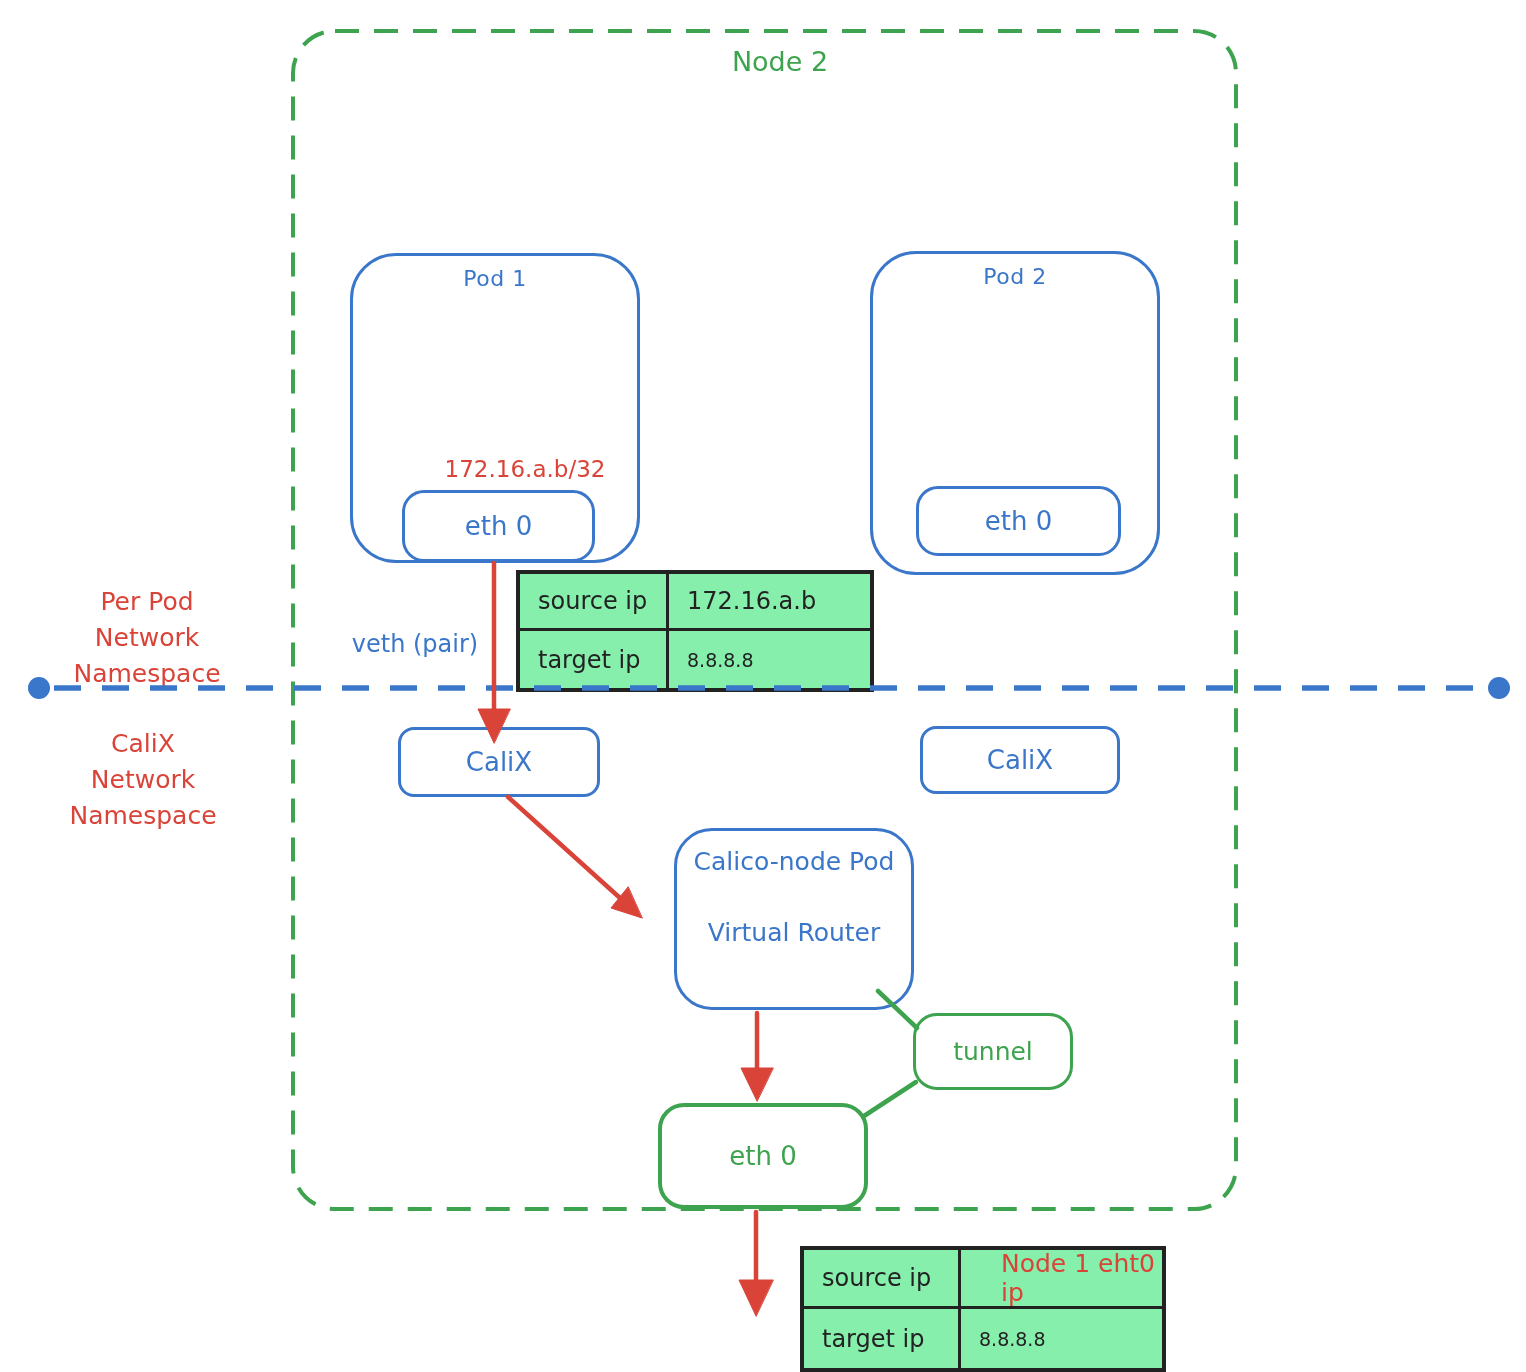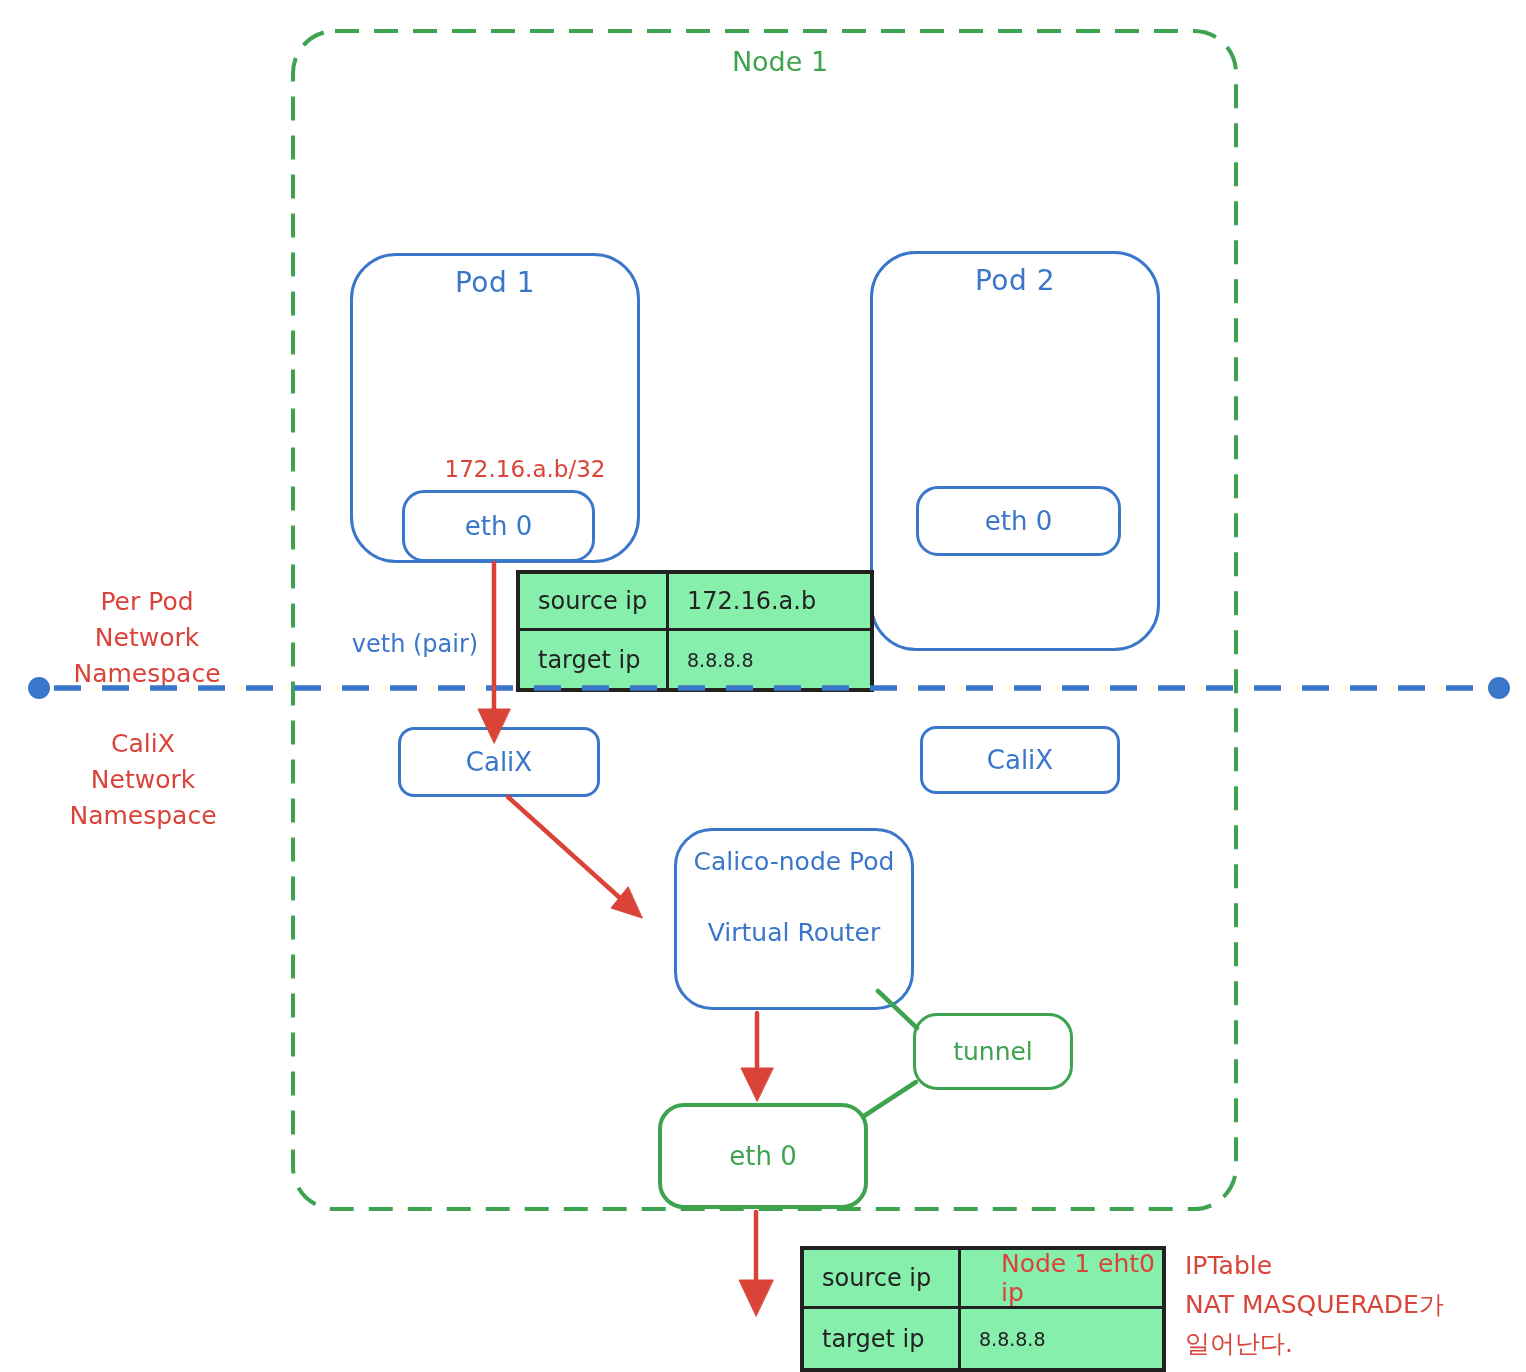--- a/index.html
+++ b/index.html
@@ -42,21 +42,21 @@
     color: var(--green);
   }
   .center-flex {
     display: flex;
     align-items: center;
     justify-content: center;
   }
   .pod-title {
     text-align: center;
     margin-top: 10px;
-    font-size: 28px;
+    font-size: 22px;
     letter-spacing: 0.5px;
   }
   .label-text { white-space: nowrap; }
   .red-label { color: var(--red); margin-top: 6px; }
   .blue-label { color: var(--blue); }
   .green-label { color: var(--green); }
   .nat-table {
     position: absolute;
     display: grid;
     border: 4px solid var(--ink);
@@ -87,31 +87,31 @@
     font-size: 25px;
     line-height: 39px;
     text-align: left;
   }
 </style>
 </head>
 <body>
 
 <div class="canvas">
 
-  <div class="abs label-text green-label" style="left:695px; top:46px; width:170px; text-align:center; font-size:27px;">Node 1</div>
+  <div class="abs label-text green-label" style="left:695px; top:46px; width:170px; text-align:center; font-size:27px;">Node 2</div>
 
   <div class="bluebox" style="left:350px; top:253px; width:290px; height:310px; border-radius:46px;">
     <div class="pod-title">Pod 1</div>
   </div>
   <div class="abs label-text red-label" style="left:425px; top:450px; width:200px; text-align:center; font-size:23px;">172.16.a.b/32</div>
   <div class="bluebox center-flex" style="left:402px; top:490px; width:193px; height:72px; border-radius:22px; font-size:26px;">
     <span>eth 0</span>
   </div>
 
-  <div class="bluebox" style="left:870px; top:251px; width:290px; height:400px; border-radius:46px;">
+  <div class="bluebox" style="left:870px; top:251px; width:290px; height:324px; border-radius:46px;">
     <div class="pod-title">Pod 2</div>
   </div>
   <div class="bluebox center-flex" style="left:916px; top:486px; width:205px; height:70px; border-radius:22px; font-size:26px;">
     <span>eth 0</span>
   </div>
 
   <div class="nat-table" style="left:516px; top:570px; width:358px; grid-template-columns:149px 1fr; grid-template-rows:57px 57px;">
     <div class="cell key top">source ip</div>
     <div class="cell top">172.16.a.b</div>
     <div class="cell key">target ip</div>
@@ -149,25 +149,20 @@
     <span>eth 0</span>
   </div>
 
   <div class="nat-table" style="left:800px; top:1246px; width:366px; grid-template-columns:157px 1fr; grid-template-rows:59px 59px;">
     <div class="cell key top">source ip</div>
     <div class="cell top red-val">Node 1 eht0 ip</div>
     <div class="cell key">target ip</div>
     <div class="cell small-val">8.8.8.8</div>
   </div>
 
-  <div class="note-block" style="left:1185px; top:1246px;">
-    <div>IPTable</div>
-    <div>NAT MASQUERADE가</div>
-    <div>일어난다.</div>
-  </div>
 
   <svg class="overlay" viewBox="0 0 1526 1372" xmlns="http://www.w3.org/2000/svg">
 
     <rect x="293" y="31" width="943" height="1178" rx="42" fill="none" stroke="#3ea34e" stroke-width="4" stroke-dasharray="24 15"></rect>
 
     <g>
       <line x1="54" y1="688" x2="1485" y2="688" stroke="#3a76c9" stroke-width="5.5" stroke-dasharray="27 21"></line>
       <circle cx="39" cy="688" r="11" fill="#3a76c9"></circle>
       <circle cx="1499" cy="688" r="11" fill="#3a76c9"></circle>
     </g>

